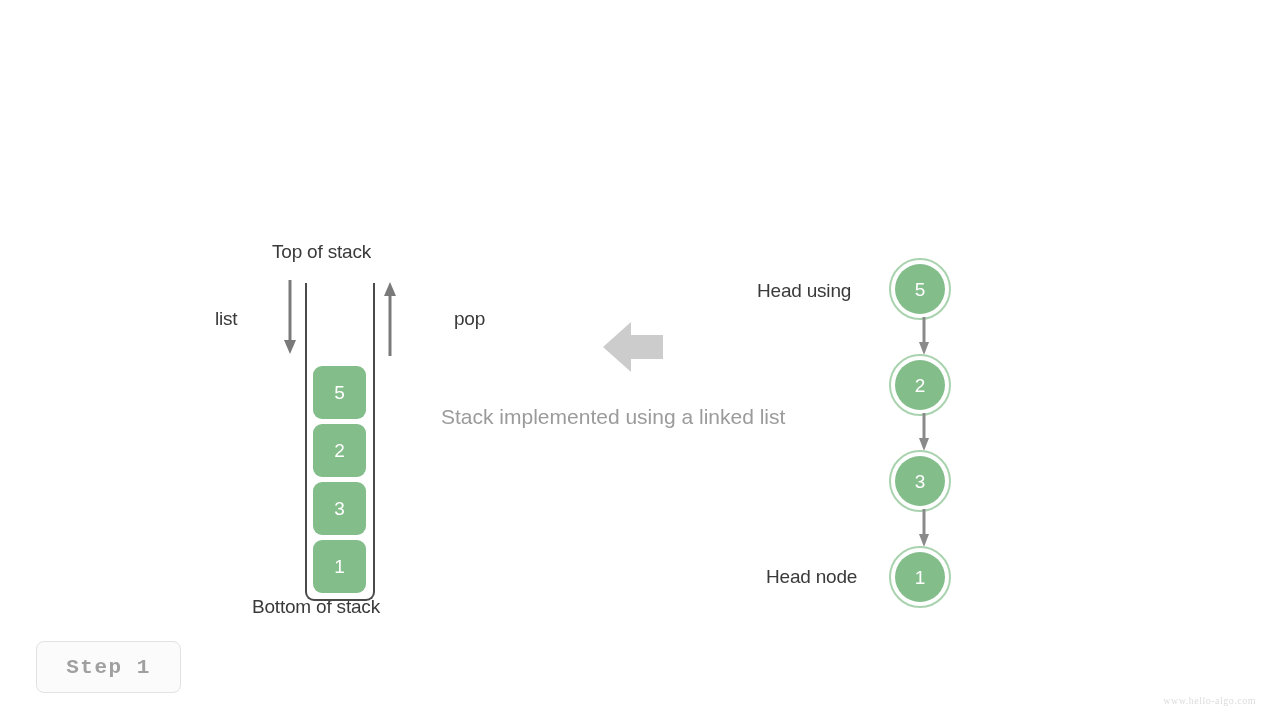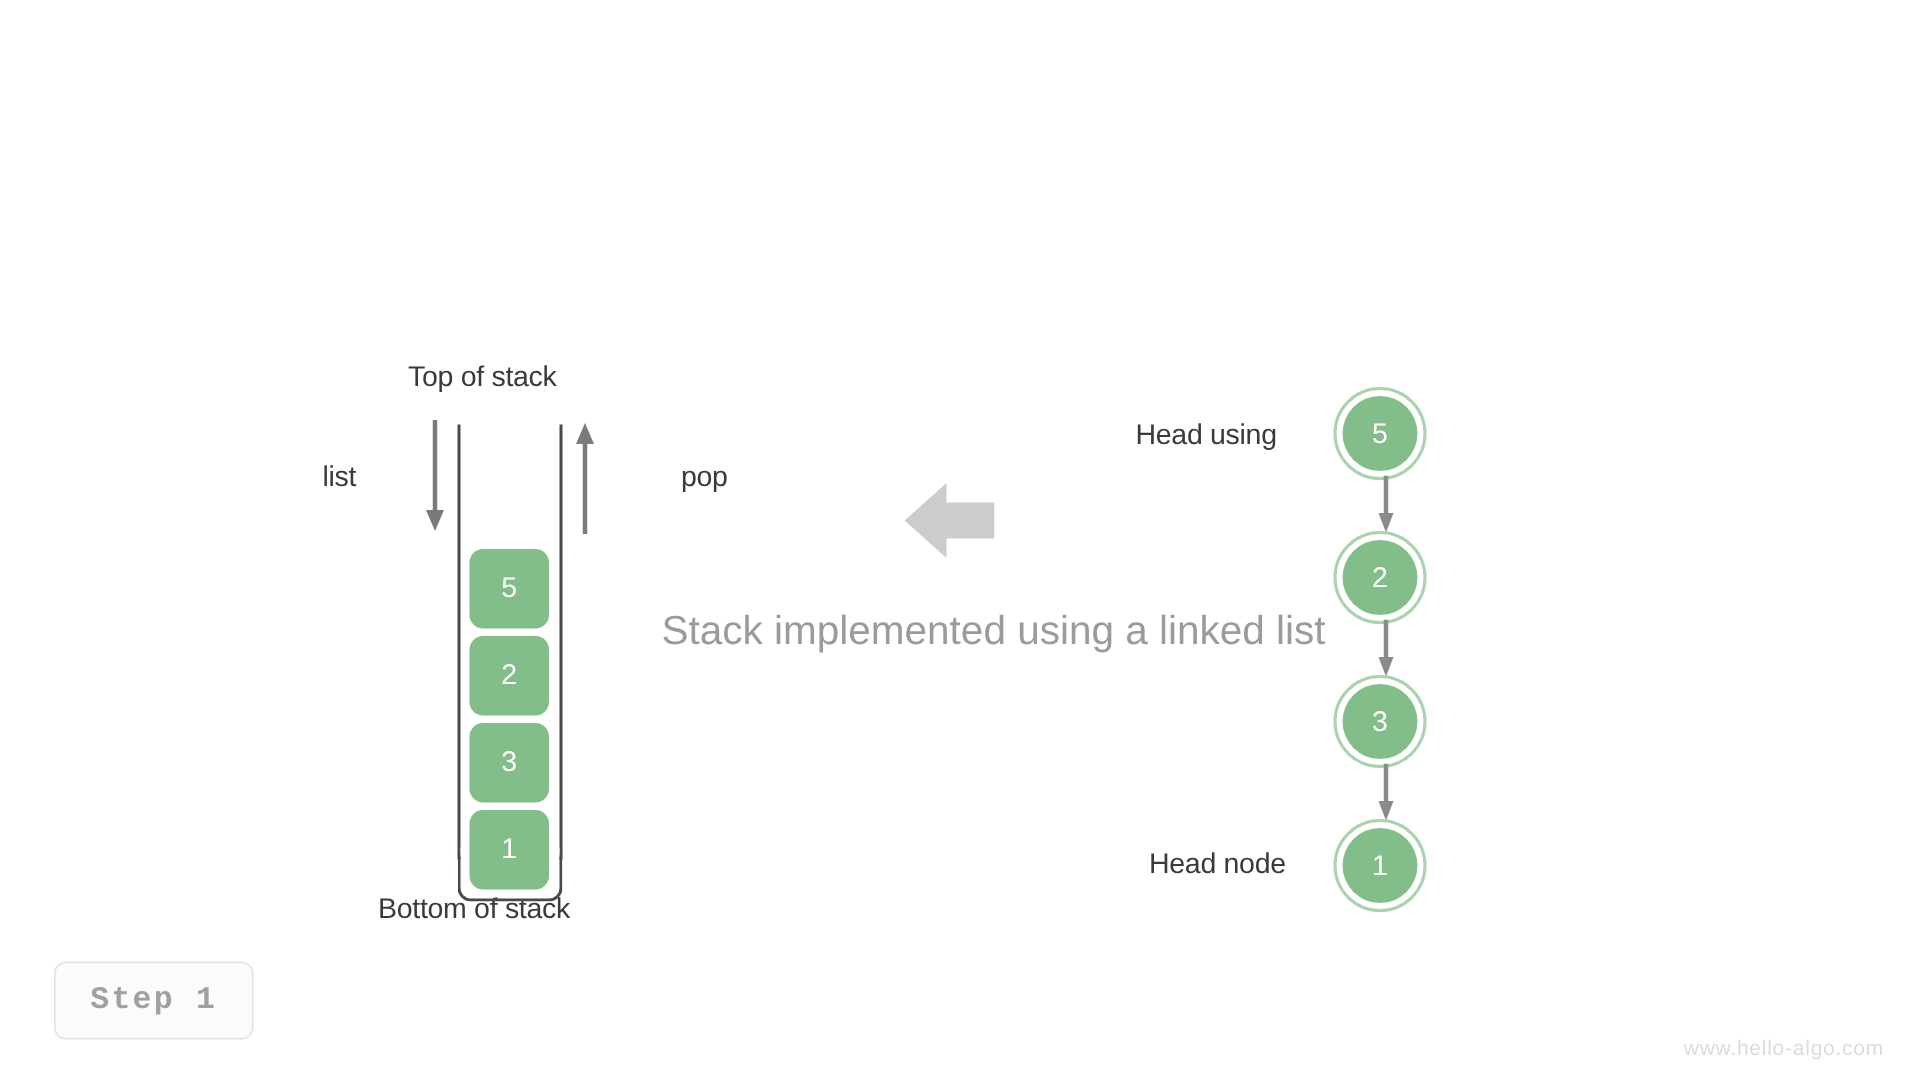--- a/index.html
+++ b/index.html
@@ -26,21 +26,21 @@
     font-family: "Liberation Sans", sans-serif;
     font-weight: normal;
     font-size: 19px;
     color: #3a3a3a;
     white-space: nowrap;
     letter-spacing: -0.2px;
   }
   .caption {
     position: absolute;
     font-family: "Liberation Sans", sans-serif;
-    font-size: 27px;
+    font-size: 21px;
     color: #9b9b9b;
     white-space: nowrap;
   }
 
   
   .stack-wrap {
     position: absolute;
     left: 305px;
     top: 283px;
     width: 70px;
@@ -150,42 +150,42 @@
   .node-link {
     position: absolute;
     left: 29px;
   }
 
   
   .step-badge {
     position: absolute;
     left: 36px;
     top: 641px;
-    width: 133px;
+    width: 145px;
     height: 52px;
     border: 1.5px solid #e2e2e2;
     border-radius: 8px;
     background: #fbfbfb;
     display: flex;
     align-items: center;
     justify-content: center;
     font-family: "Liberation Mono", monospace;
     font-weight: bold;
     font-size: 21px;
     letter-spacing: 1.5px;
     color: #a0a0a0;
   }
 
   
   .watermark {
     position: absolute;
     right: 24px;
     bottom: 14px;
-    font-family: Liberation Sans, sans-serif;
-    font-size: 14px;
+    font-family: Liberation Serif, serif;
+    font-size: 10px;
     color: #dcdcdc;
     letter-spacing: 0.5px;
   }
 </style>
 </head>
 <body>
 
 <div class="stage">
 
   <div class="label-bold" style="left:272px; top:241px;">Top of stack</div>

